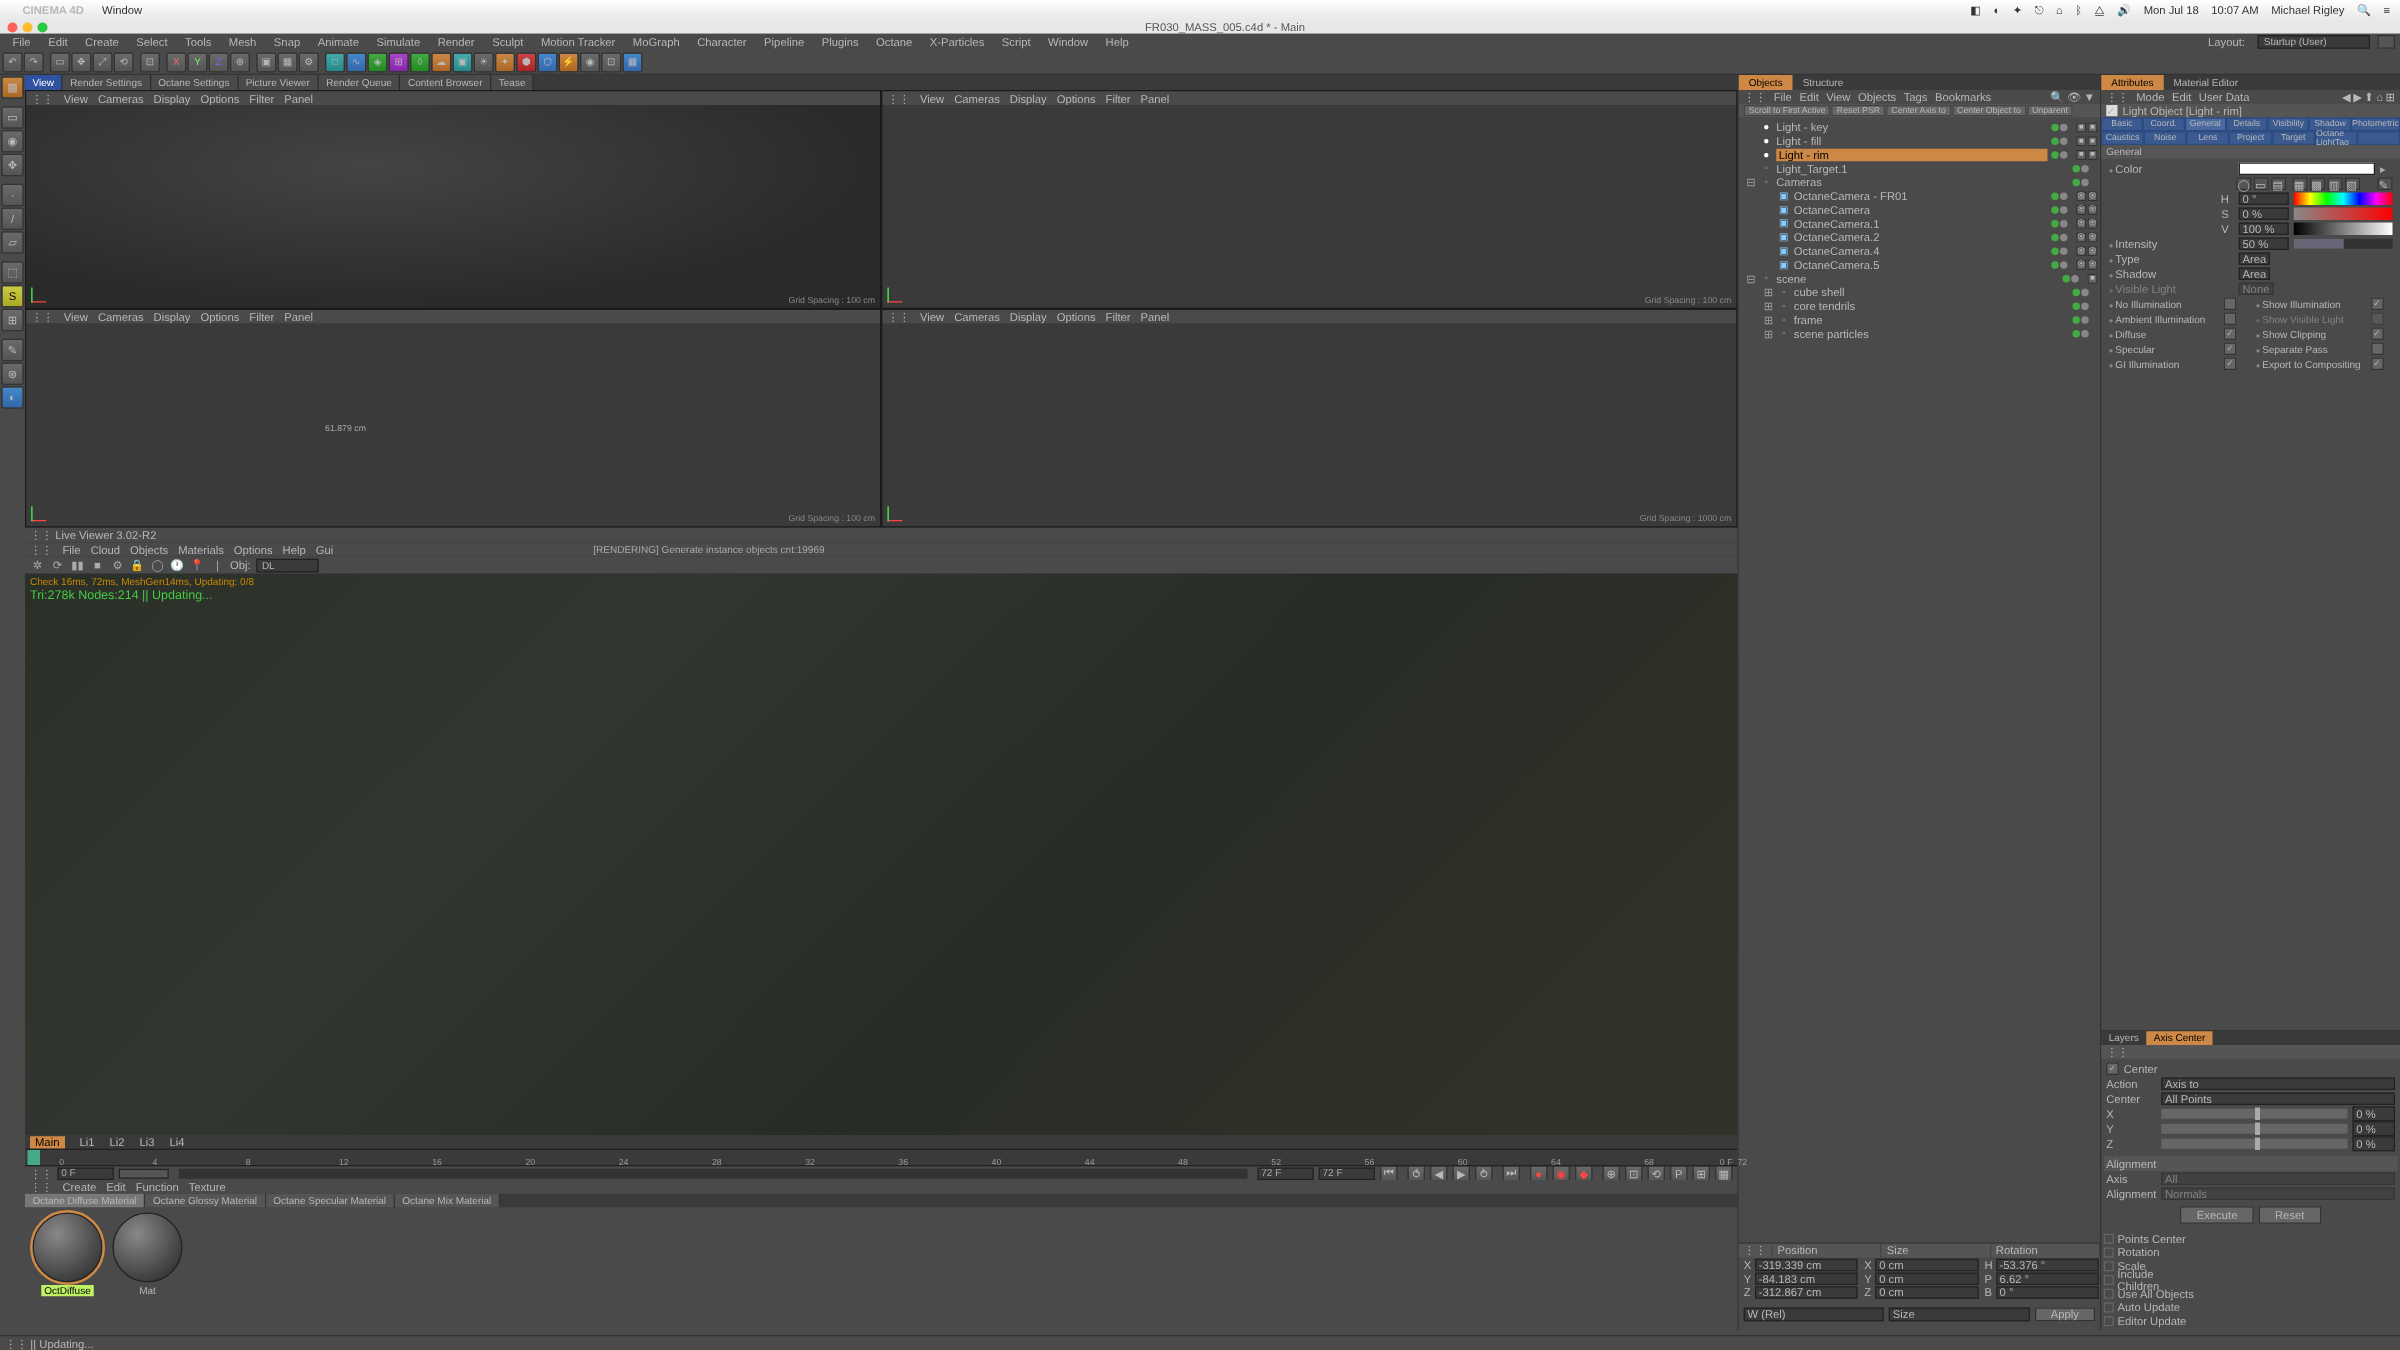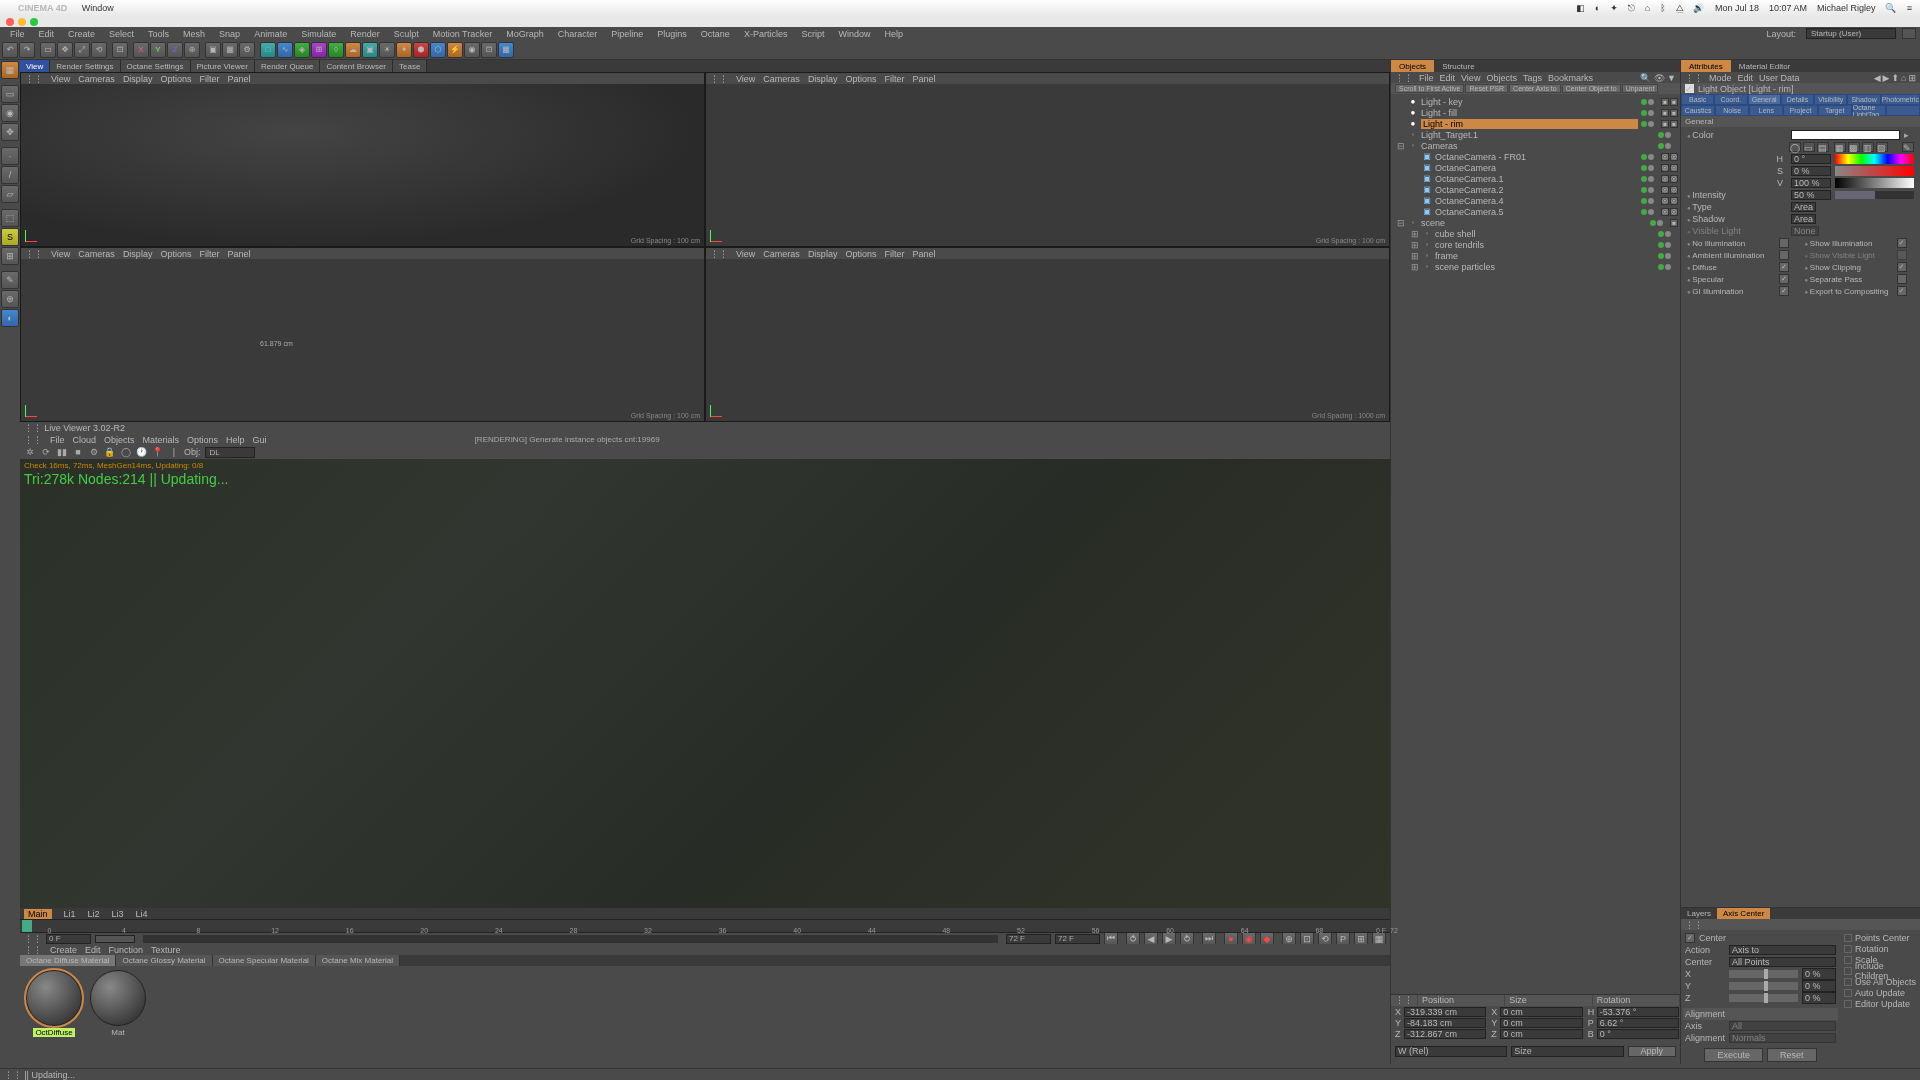--- a/index.html
+++ b/index.html
@@ -66,21 +66,21 @@
 
 .live-viewer { flex:1; display:flex; flex-direction:column; background:#2a2a2a; min-height:0; }
 .lv-title { height:12px; background:#4a4a4a; display:flex; align-items:center; padding:0 4px; font-size:8px; }
 .lv-menu { height:11px; background:#4a4a4a; display:flex; align-items:center; padding:0 4px; gap:8px; font-size:8px; }
 .lv-menu .status { margin-left:200px; color:#aaa; font-size:8px; }
 .lv-toolbar { height:14px; background:#4a4a4a; display:flex; align-items:center; padding:0 4px; gap:4px; }
 .lv-toolbar .lv-btn { width:12px; height:12px; display:flex; align-items:center; justify-content:center; font-size:9px; color:#aaa; }
 .lv-toolbar .select { background:#3a3a3a; border:1px solid #222; padding:0 4px; height:11px; width:50px; font-size:8px; }
 .lv-render { flex:1; background:linear-gradient(135deg, #2a3028 0%, #323630 30%, #282c26 60%, #303428 100%); position:relative; }
 .lv-render .info1 { position:absolute; top:2px; left:4px; font-size:8px; color:#c80; }
-.lv-render .info2 { position:absolute; top:12px; left:4px; font-size:14px; color:#4c4; }
+.lv-render .info2 { position:absolute; top:12px; left:4px; font-size:10px; color:#4c4; }
 .lv-bottom-labels { height:11px; background:#3a3a3a; display:flex; align-items:center; padding:0 4px; gap:12px; font-size:8px; }
 .lv-bottom-labels .sel { background:#c84; color:#000; padding:0 4px; }
 .lv-stats { height:11px; background:#4a4a4a; display:flex; align-items:center; padding:0 4px; gap:12px; font-size:8px; }
 
 
 .timeline { height:14px; background:#3a3a3a; position:relative; border-top:1px solid #222; border-bottom:1px solid #222; }
 .tl-ruler { height:14px; display:flex; align-items:flex-end; position:relative; }
 .tl-tick { position:absolute; bottom:0; font-size:7px; color:#999; }
 .tl-marker { position:absolute; top:0; bottom:0; width:10px; background:#4a8; left:2px; }
 .tl-range { height:11px; background:#4a4a4a; display:flex; align-items:center; padding:0 4px; gap:4px; font-size:8px; }
@@ -172,21 +172,21 @@
 .axis-center .arow { height:12px; display:flex; align-items:center; gap:4px; padding:0 2px; }
 .axis-center .arow .l { width:40px; }
 .axis-center .arow .sel2 { flex:1; background:#3a3a3a; border:1px solid #222; height:10px; padding:0 2px; display:flex; align-items:center; }
 .axis-center .arow .slider { flex:1; height:8px; background:#666; position:relative; }
 .axis-center .arow .slider::after { content:''; position:absolute; left:50%; top:-1px; width:4px; height:10px; background:#aaa; }
 .axis-center .btns { display:flex; gap:4px; justify-content:center; margin-top:4px; }
 .axis-center .btns .b { padding:1px 12px; background:#666; border:1px solid #333; }
 .right-checks { font-size:8px; padding:2px; }
 .right-checks .rc { height:11px; display:flex; align-items:center; gap:3px; }
 .right-checks .rc .c { width:8px; height:8px; border:1px solid #666; }
-.attr-split { display:flex; gap:2px; }
+.attr-split { display:flex; gap:2px;flex-direction:column; }
 .attr-split > div:first-child { flex:1.3; }
 .attr-split > div:last-child { width:78px; }
 
 
 </style>
 </head>
 <body>
 
 <div class="mac-menubar">
   <span class="apple"></span>
@@ -210,20 +210,21 @@
     <span>≡</span>
   </span>
 </div>
 
 <div class="titlebar">
   <div class="dots">
     <div class="dot" style="background:#ff5f57"></div>
     <div class="dot" style="background:#febc2e"></div>
     <div class="dot" style="background:#28c840"></div>
   </div>
+  <div class="title">FR030_MASS_005.c4d * - Main</div>
 </div>
 
 <div class="mainmenu" id="mainmenu">
 <span>File</span>
     <span>Edit</span>
     <span>Create</span>
     <span>Select</span>
     <span>Tools</span>
     <span>Mesh</span>
     <span>Snap</span>

